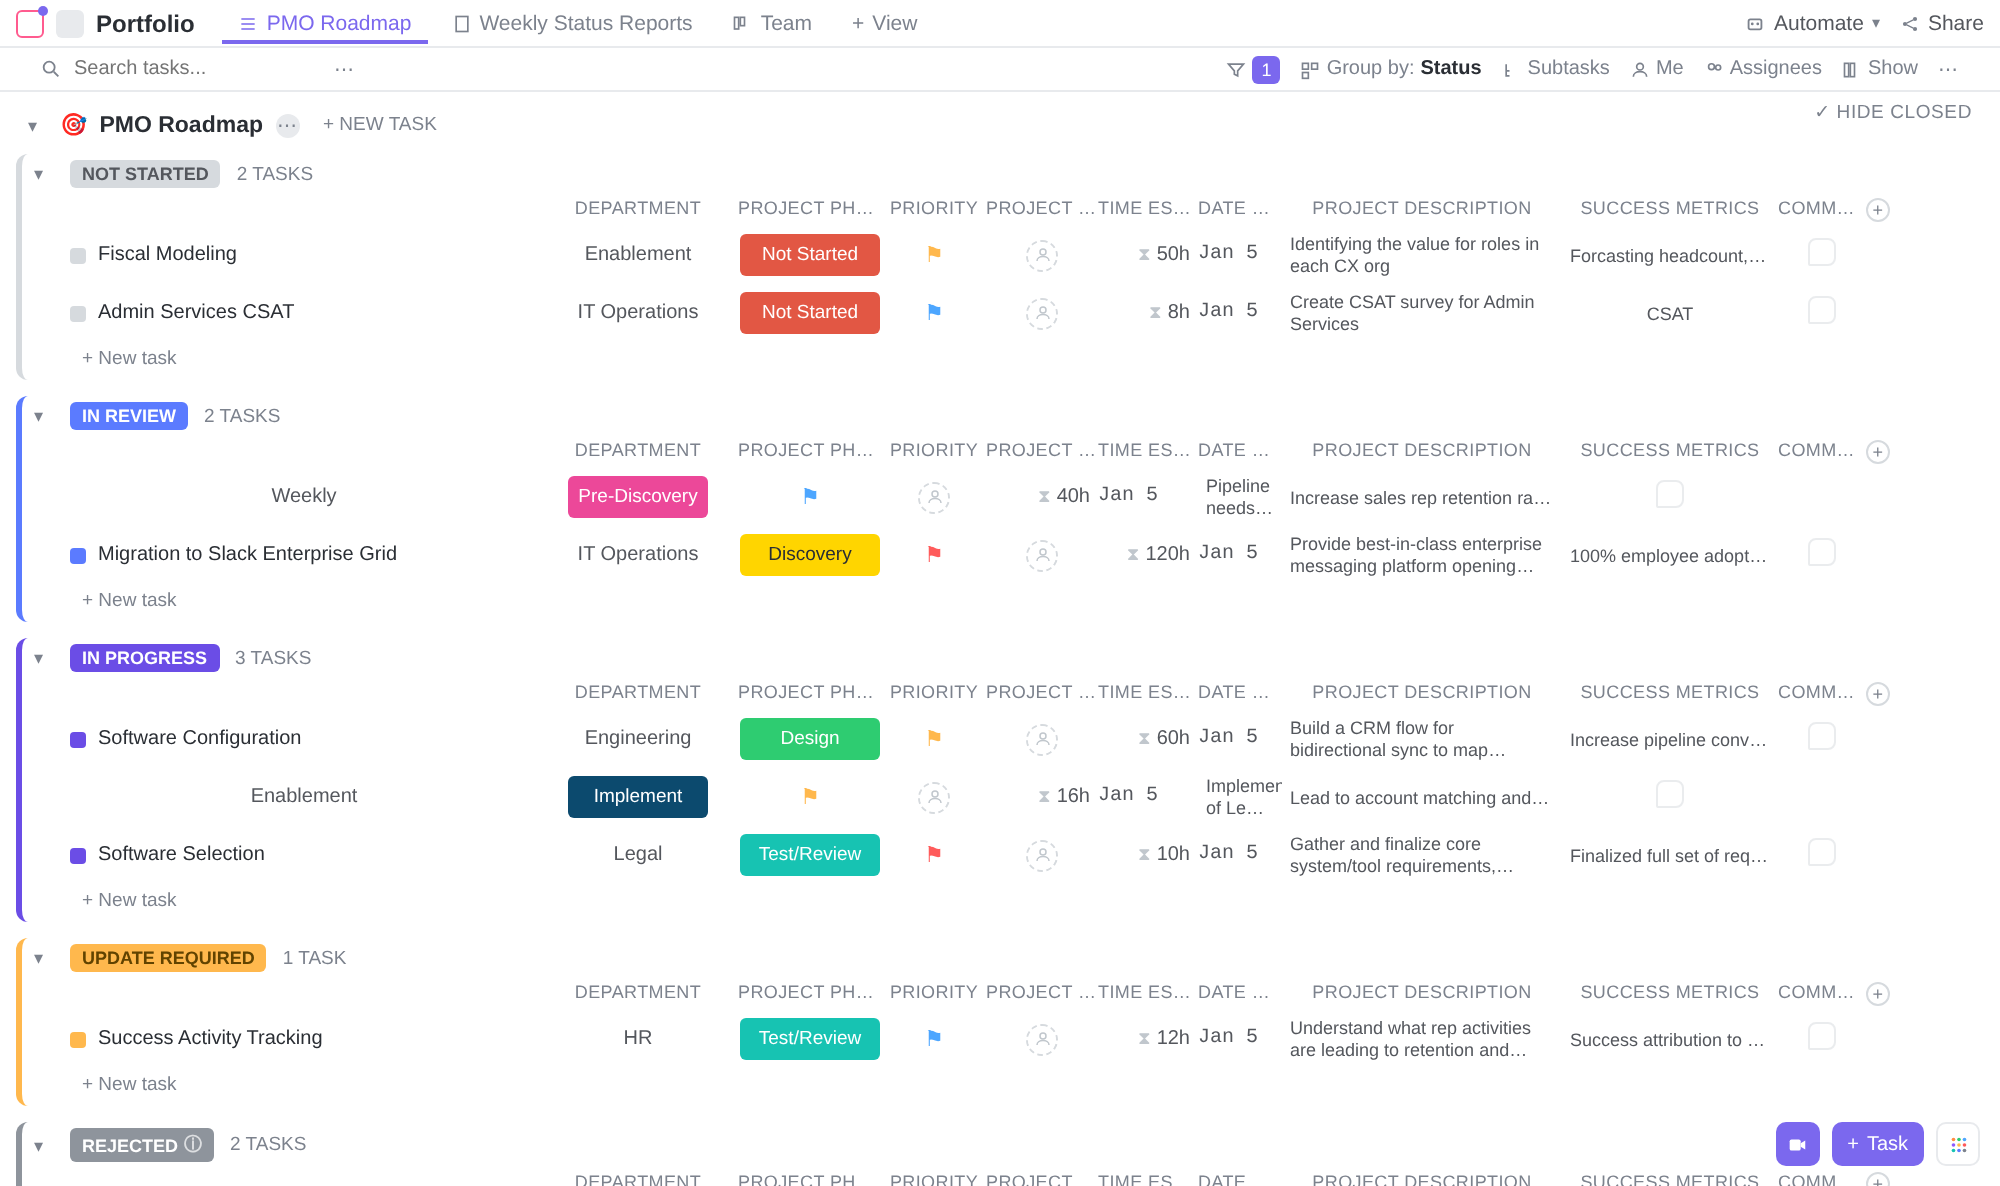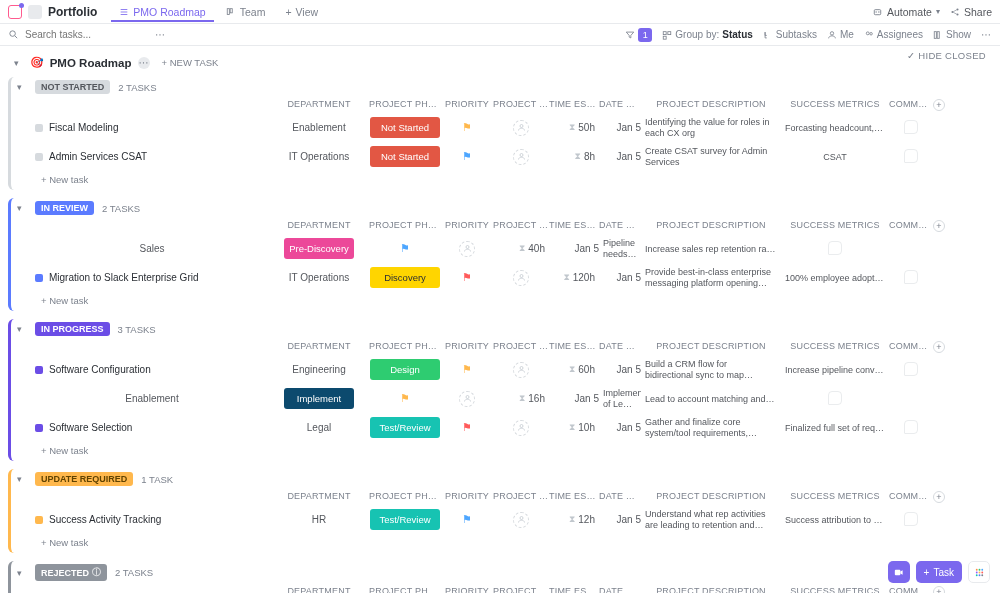--- a/index.html
+++ b/index.html
@@ -11,21 +11,21 @@
 .title { font-weight: 600; font-size: 12px; }
 .tabs { display: flex; align-items: center; margin-left: 14px; gap: 4px; }
 .tab { display: flex; align-items: center; gap: 4px; padding: 4px 8px; font-size: 10.5px; color: #7c828d; border-radius: 4px; }
 .tab.active { color: #7b68ee; border-bottom: 2px solid #7b68ee; border-radius: 0; padding-bottom: 2px; }
 .spacer { flex: 1; }
 .tb-right { display: flex; align-items: center; gap: 10px; font-size: 10.5px; color: #54575d; }
 .automate { display: flex; align-items: center; gap: 4px; }
 .chev { font-size: 8px; color: #7c828d; }
 .share { display: flex; align-items: center; gap: 4px; }
 
-.searchbar { height: 22px; display: flex; align-items: center; padding: 0 8px; border-bottom: 1px solid #e8eaed; font-size: 10px; color: #7c828d; }
+.searchbar { height: 22px; display: flex; align-items: center; padding: 0 20px; border-bottom: 1px solid #e8eaed; font-size: 10px; color: #7c828d; }
 .search-ic { margin-right: 6px; }
 .dots { margin-left: 60px; letter-spacing: 1px; }
 .sb-right { display: flex; align-items: center; gap: 10px; margin-left: auto; font-size: 10px; }
 .pill-sm { display: flex; align-items: center; gap: 3px; }
 .pnum { background: #7b68ee; color: #fff; border-radius: 3px; width: 14px; height: 14px; display: flex; align-items: center; justify-content: center; font-size: 9px; }
 .gb { color: #7c828d; }
 .gb-val { color: #2a2e34; font-weight: 700; }
 
 .content { height: 547px; overflow-y: auto; padding: 6px 8px 30px 8px; position: relative; }
 .hide-closed { position: absolute; right: 14px; top: 4px; font-size: 9.5px; color: #7c828d; letter-spacing: 0.3px; }
@@ -51,21 +51,21 @@
 .status-sq { width: 8px; height: 8px; border-radius: 2px; flex-shrink: 0; }
 .t-dept { text-align: center; color: #54575d; }
 .t-phase { text-align: center; }
 .phase-badge { display: inline-block; padding: 5px 0; width: 70px; border-radius: 3px; color: #fff; font-size: 9.5px; text-align: center; }
 .t-prio { text-align: center; }
 .flag { font-size: 11px; }
 .t-pm { text-align: center; }
 .avatar-empty { width: 16px; height: 16px; border-radius: 50%; border: 1px dashed #d6dade; display: inline-flex; align-items: center; justify-content: center; font-size: 9px; color: #c1c7cd; }
 .t-time { text-align: right; color: #54575d; display: flex; align-items: center; justify-content: flex-end; gap: 3px; padding-right: 4px; }
 .hglass { color: #c1c7cd; font-size: 9px; }
-.t-date { text-align: right; color: #54575d; }
+.t-date { text-align: left; color: #54575d; font-family: Liberation Mono, monospace; }
 .t-desc { color: #54575d; font-size: 9px; line-height: 1.15; overflow: hidden; display: -webkit-box; -webkit-line-clamp: 2; -webkit-box-orient: vertical; padding: 0 4px; }
 .t-metrics { color: #54575d; font-size: 9px; text-align: center; overflow: hidden; white-space: nowrap; text-overflow: ellipsis; padding: 0 4px; }
 .t-comments { text-align: center; }
 .comment-ic { width: 14px; height: 14px; border: 1px solid #d6dade; border-radius: 4px 4px 4px 1px; display: inline-block; opacity: 0.5; }
 .newtask-row { padding: 3px 8px 3px 30px; font-size: 9.5px; color: #7c828d; }
 
 .g-notstarted { border-left-color: #d6dade; }
 .g-inreview { border-left-color: #5b7bff; }
 .g-inprogress { border-left-color: #6b4de6; }
 .g-update { border-left-color: #ffb84d; }
@@ -91,20 +91,26 @@
 <div class="topbar">
   <span class="logo-sq"></span>
   <span class="folder-ic"></span>
   <span class="title">Portfolio</span>
   <div class="tabs" id="tabs-container">
       <div class="tab active">
         <svg width="10" height="10" viewBox="0 0 24 24">
           <path d="M4 6h16M4 12h16M4 18h16" stroke="currentColor" stroke-width="2"></path>
         </svg>
         <span>PMO Roadmap</span>
+      </div>
+      <div class="tab">
+        <svg width="10" height="10" viewBox="0 0 24 24">
+          <rect x="5" y="3" width="14" height="18" fill="none" stroke="currentColor" stroke-width="2"></rect>
+        </svg>
+        <span>Weekly Status Reports</span>
       </div>
       <div class="tab">
         <svg width="10" height="10" viewBox="0 0 24 24">
           <rect x="3" y="4" width="5" height="14" fill="none" stroke="currentColor" stroke-width="2"></rect>
           <rect x="10" y="4" width="5" height="10" fill="none" stroke="currentColor" stroke-width="2"></rect>
         </svg>
         <span>Team</span>
       </div>
       <div class="tab">
         <span>+</span>
@@ -280,21 +286,21 @@
     <div class="c-prio">PRIORITY</div>
     <div class="c-pm">PROJECT MANAGER</div>
     <div class="c-time">TIME ESTIMATE</div>
     <div class="c-date">DATE CREATED</div>
     <div class="c-desc">PROJECT DESCRIPTION</div>
     <div class="c-metrics">SUCCESS METRICS</div>
     <div class="c-comments">COMMENTS</div>
     <div><span class="plus-col">+</span></div>
   </div>
     <div class="task-row">
-      <div class="t-dept">Sales</div>
+      <div class="t-dept">Weekly</div>
       <div class="t-phase"><span class="phase-badge p-prediscovery">Pre-Discovery</span></div>
       <div class="t-prio"><span class="flag" style="color:#4da6ff">⚑</span></div>
       <div class="t-pm"><span class="avatar-empty">
               <svg width="9" height="9" viewBox="0 0 24 24">
                 <circle cx="12" cy="8" r="4" fill="none" stroke="#c1c7cd" stroke-width="2"></circle>
                 <path d="M4 20c0-4 4-6 8-6s8 2 8 6" fill="none" stroke="#c1c7cd" stroke-width="2"></path>
               </svg>
             </span></div>
       <div class="t-time">
             <span class="hglass">⧗</span>

